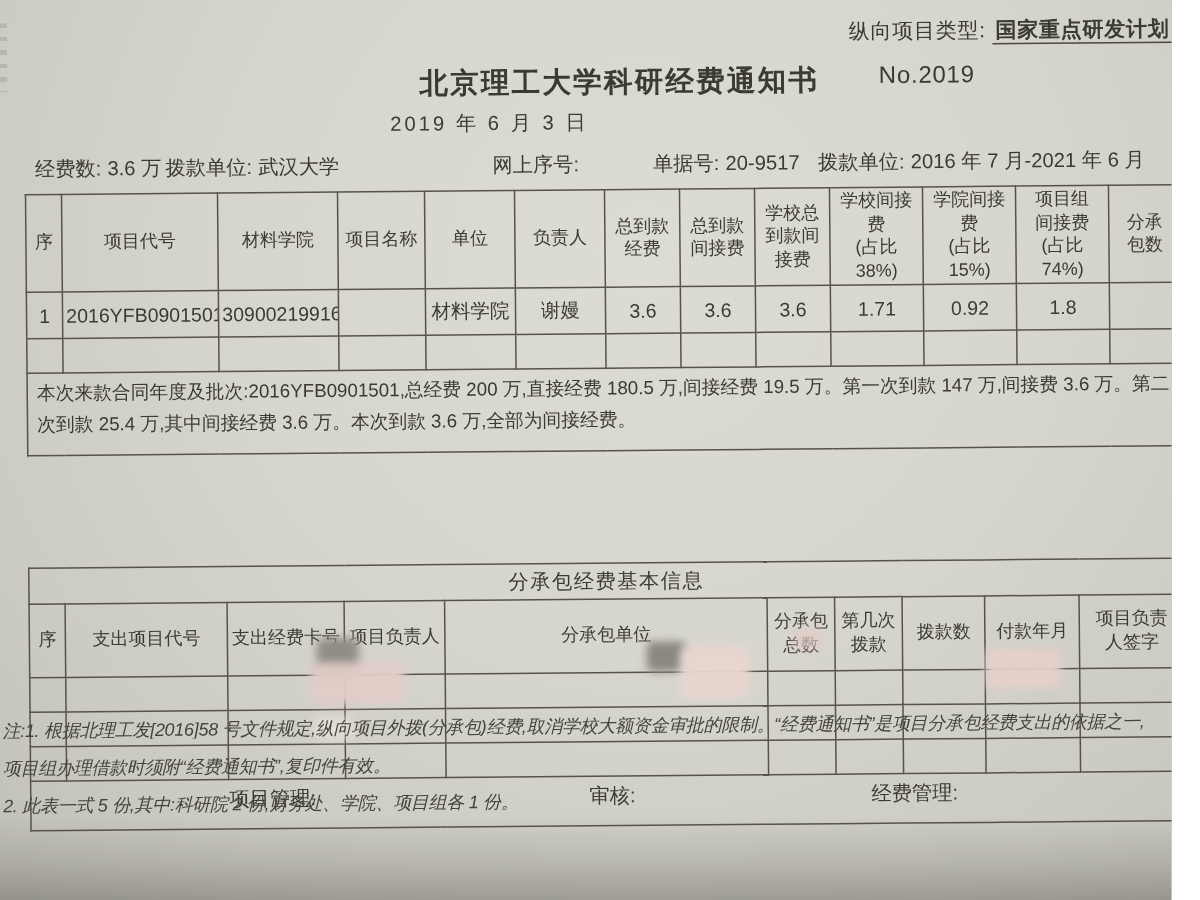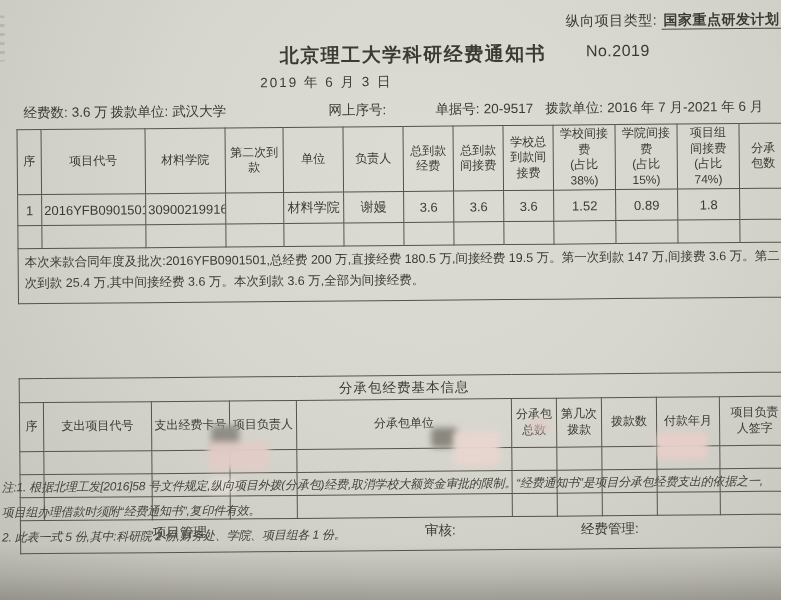--- a/index.html
+++ b/index.html
@@ -45,21 +45,21 @@
     padding:1px 2px; overflow:hidden; }
   th { font-size:12px; line-height:1.3; white-space:pre-line; }
   td { font-size:13px; }
   .row-data td { height:28px; }
   .row-empty td { height:20px; }
   .cell-para { text-align:left; font-size:12.5px; line-height:1.65; padding:3px 6px; height:48px; vertical-align:top; }
   .cell-section { font-size:13.5px; height:21px; letter-spacing:1px; }
   .row-subhdr th { height:46px; }
   .row-footer td { height:30px; position:relative; font-size:13.5px; text-align:left; }
   .row-footer .flabel { position:absolute; top:4px; white-space:nowrap; }
-  .fl-manage { left:132px; } .fl-audit { left:372px;margin-left:32px; } .fl-fund { left:560px; }
+  .fl-manage { left:132px; } .fl-audit { left:372px; } .fl-fund { left:560px; }
 
   .notes { position:absolute; left:0; top:478px; width:800px; font-size:12px; font-style:italic;
     color:#45443c; }
   .notes div { white-space:nowrap; overflow:hidden; line-height:1.0; margin-bottom:13px; letter-spacing:-.2px; }
 
   .redaction { position:absolute; border-radius:4px; filter:blur(3px); pointer-events:none; }
   .rd-1a { left:210px; top:424px; width:28px; height:26px; background:#8f8d85; }
   .rd-1b { left:206px; top:440px; width:62px; height:28px; background:#e3ccc8; opacity:.95; }
   .rd-2a { left:430px; top:428px; width:26px; height:20px; background:#8a887f; }
   .rd-2b { left:452px; top:432px; width:46px; height:34px; background:#e9d6d0; opacity:.95; }
@@ -117,21 +117,21 @@
           <col style="width:62px">
           <col style="width:62px">
           <col style="width:62px">
         <col style="width:48px">
       </colgroup>
       <tbody>
           <tr class="row-hdr" style="height:62px">
         <th>序</th>
         <th>项目代号</th>
         <th>材料学院</th>
-        <th>第二次到款</th>
+        <th>项目名称</th>
         <th>单位</th>
         <th>负责人</th>
         <th>总到款
 经费</th>
         <th>总到款
 间接费</th>
         <th>学校总
 到款间
 接费</th>
         <th>学校间接费
@@ -147,22 +147,22 @@
       <tr class="row-data">
         <td>1</td>
         <td>2016YFB0901501</td>
         <td>3090021991611</td>
         <td></td>
         <td>材料学院</td>
         <td>谢嫚</td>
         <td>3.6</td>
         <td>3.6</td>
         <td>3.6</td>
-        <td>1.52</td>
-        <td>0.89</td>
+        <td>1.71</td>
+        <td>0.92</td>
         <td>1.8</td>
         <td></td>
       </tr>
       <tr class="row-empty">
         <td></td>
             <td></td>
         <td></td>
             <td></td>
         <td></td>
             <td></td>

